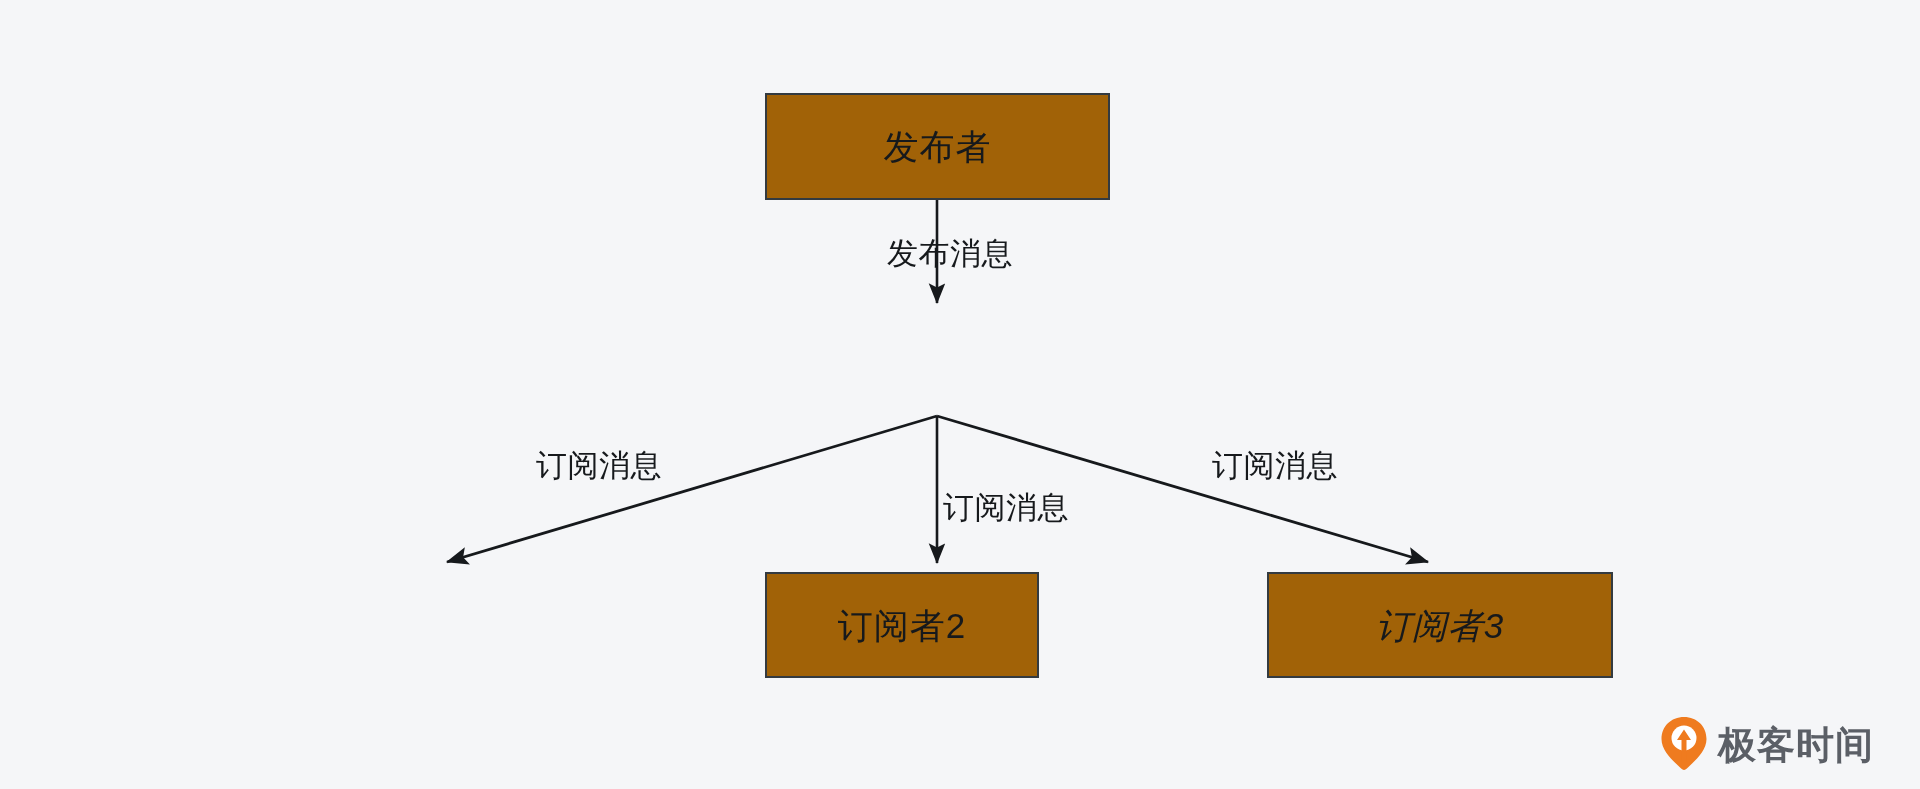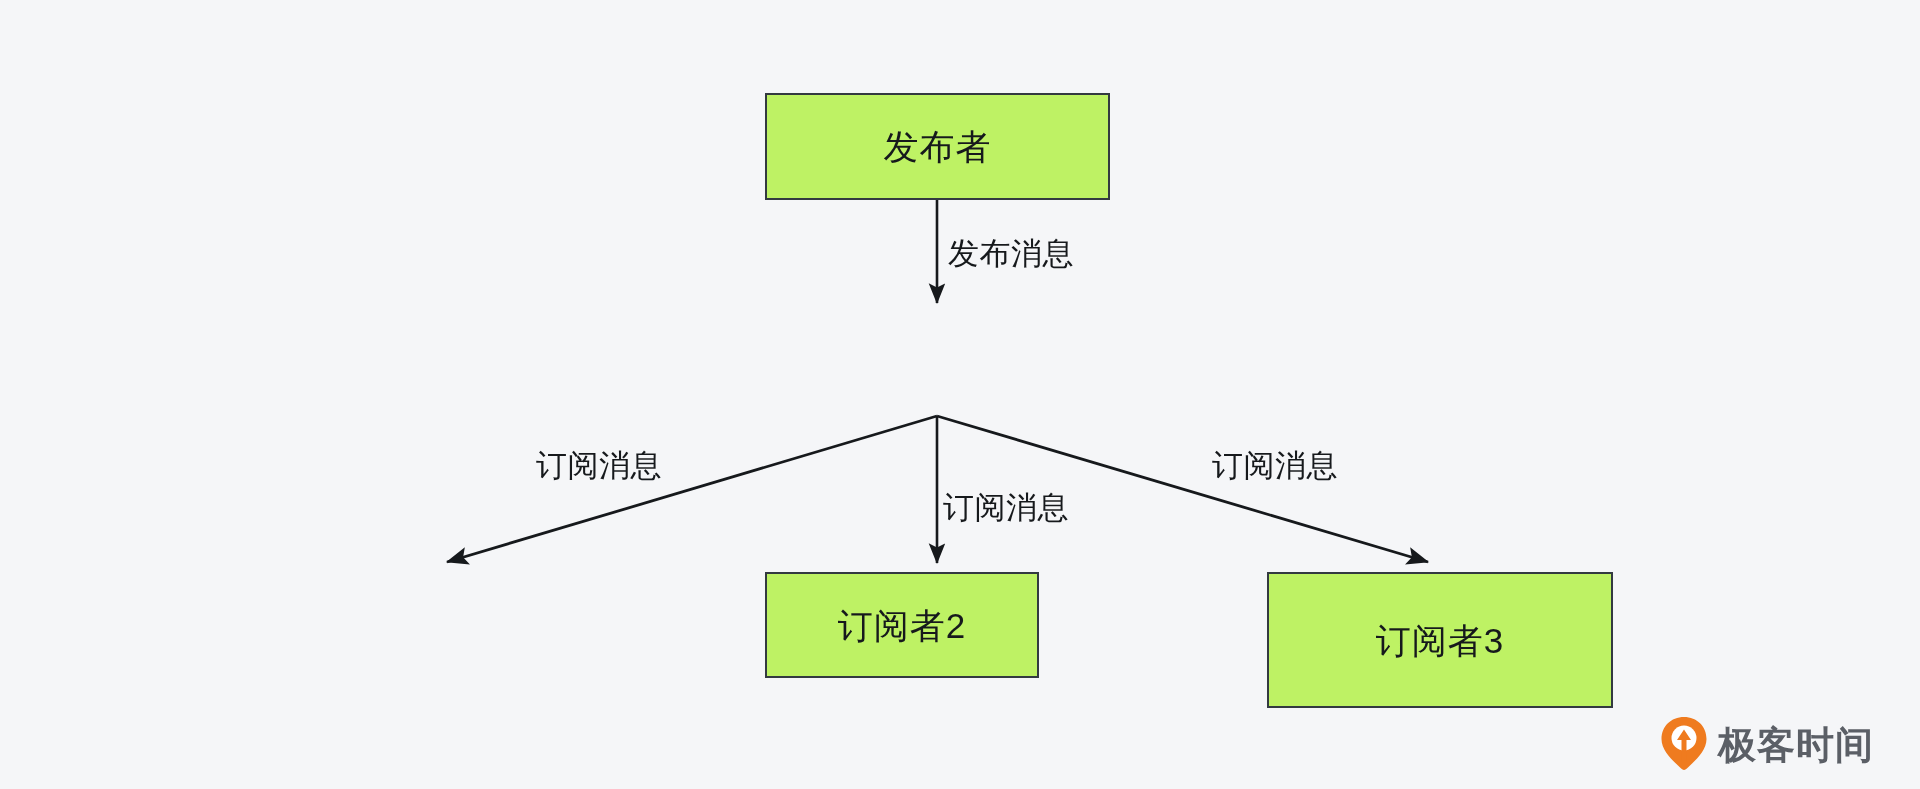--- a/index.html
+++ b/index.html
@@ -23,21 +23,21 @@
   .edges-layer {
     position: absolute;
     left: 0; top: 0;
     width: 1920px;
     height: 789px;
     pointer-events: none;
   }
   .node-box {
     position: absolute;
     box-sizing: border-box;
-    background: #bef264;
+    background: #a16207;
     border: 2.5px solid #333a40;
     display: flex;
     align-items: center;
     justify-content: center;
   }
   .node-label {
     font-size: 35px;
     color: #16191c;
     letter-spacing: 1px;
     line-height: 1;
@@ -49,23 +49,23 @@
     color: #16191c;
     letter-spacing: 0.5px;
     line-height: 1;
     white-space: nowrap;
   }
   
   #node-publisher { left: 765px;  top: 93px;  width: 345px; height: 107px; }
   #node-channel   { left: 765px;  top: 308px; width: 345px; height: 107px; }
   #node-sub1      { left: 262px;  top: 572px; width: 346px; height: 106px; }
   #node-sub2      { left: 765px;  top: 572px; width: 274px; height: 106px; }
-  #node-sub3      { left: 1267px; top: 572px; width: 346px; height: 136px; }
+  #node-sub3      { left: 1267px; top: 572px; width: 346px; height: 106px; font-style: italic; }
   
-  #label-publish      { left: 948px;  top: 238px; }
+  #label-publish      { left: 887px;  top: 238px; }
   #label-subscribe-1  { left: 536px;  top: 450px; }
   #label-subscribe-2  { left: 943px;  top: 492px; }
   #label-subscribe-3  { left: 1212px; top: 450px; }
   
   #watermark {
     position: absolute;
     left: 1660px;
     top: 715px;
     display: flex;
     align-items: center;

